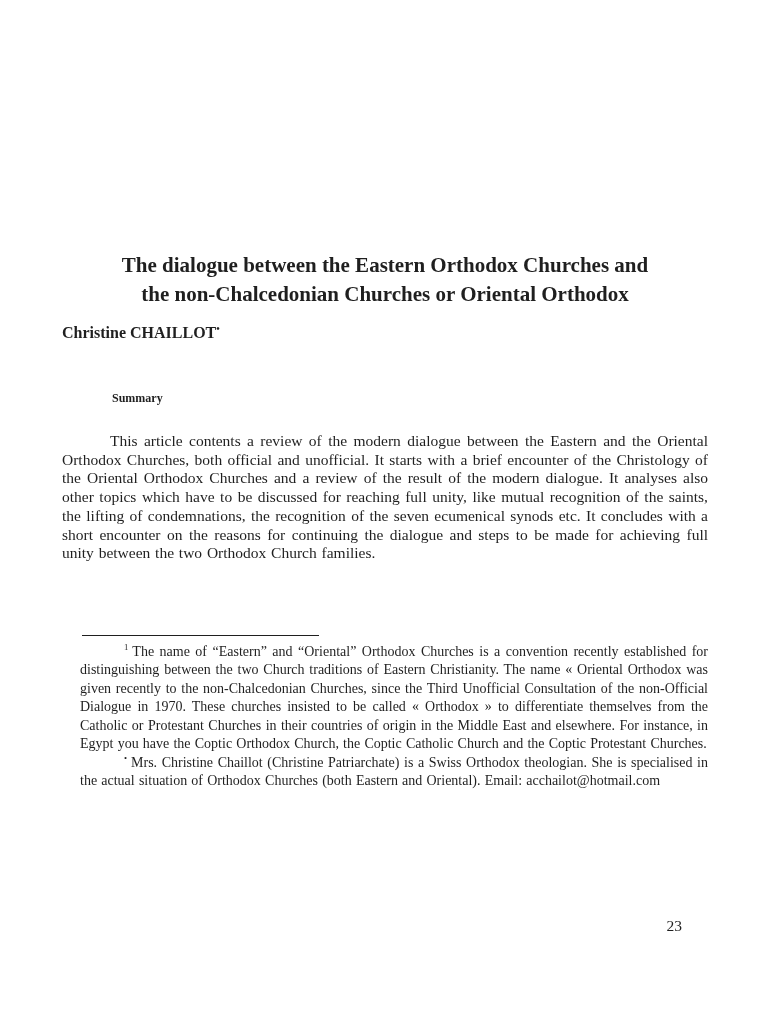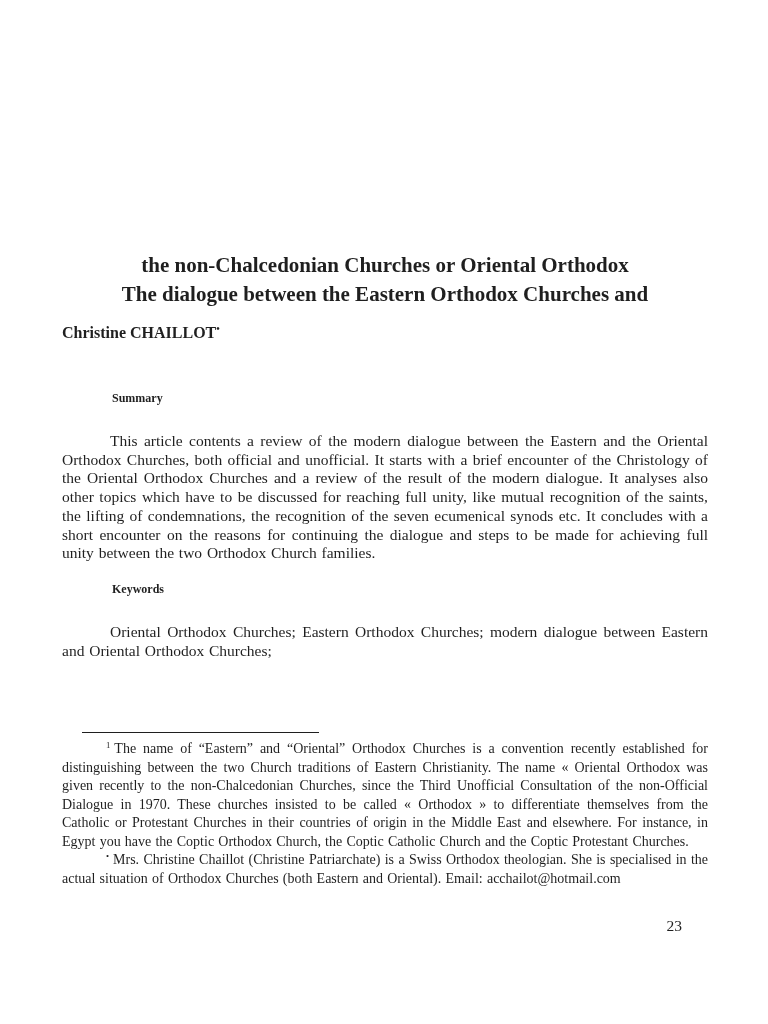--- a/index.html
+++ b/index.html
@@ -62,55 +62,52 @@
     margin-left: 20px;
     border: 0;
     border-top: 1.6px solid #1f1f1f;
   }
   .fn-par {
     font-size: 14px;
     line-height: 18.5px;
     text-align: justify;
     text-indent: 44px;
     word-spacing: 0.05em;
+    margin-left: 18px;
   }
   .fn-par.first { margin-top: 7px; }
   .fn-marker { margin-right: 4px; }
   .page-number {
     position: absolute;
     top: 916px;
     right: 86px;
     font-size: 15.5px;
     line-height: 19px;
   }
 </style>
 </head>
 <body>
 
 <div class="page">
   <div class="content">
 
     <h1 class="title">
+      <span class="title-line">The dialogue between the Eastern Orthodox Churches and</span>
       <span class="title-line">the non-Chalcedonian Churches or Oriental Orthodox</span>
-      <span class="title-line">The dialogue between the Eastern Orthodox Churches and</span>
     </h1>
 
     <div class="author">
       <span>Christine CHAILLOT</span><sup class="ref">•</sup>
     </div>
 
     <div>
       <div class="section-heading summary-heading">Summary</div>
       <p class="body-par">This article contents a review of the modern dialogue between the Eastern and the Oriental Orthodox Churches, both official and unofficial. It starts with a brief encounter of the Christology of the Oriental Orthodox Churches and a review of the result of the modern dialogue. It analyses also other topics which have to be discussed for reaching full unity, like mutual recognition of the saints, the lifting of condemnations, the recognition of the seven ecumenical synods etc. It concludes with a short encounter on the reasons for continuing the dialogue and steps to be made for achieving full unity between the two Orthodox Church families.</p>
     </div>
 
-    <div>
-      <div class="section-heading keywords-heading">Keywords</div>
-      <p class="body-par">Oriental Orthodox Churches; Eastern Orthodox Churches; modern dialogue between Eastern and Oriental Orthodox Churches;</p>
-    </div>
 
     <div class="footnote-block">
       <hr class="fn-rule">
       <p class="fn-par first"><sup class="ref fn-marker">1</sup><span>The name of “Eastern” and “Oriental” Orthodox Churches is a convention recently established for distinguishing between the two Church traditions of Eastern Christianity. The name « Oriental Orthodox was given recently to the non-Chalcedonian Churches, since the Third Unofficial Consultation of the non-Official Dialogue in 1970. These churches insisted to be called « Orthodox » to differentiate themselves from the Catholic or Protestant Churches in their countries of origin in the Middle East and elsewhere. For instance, in Egypt you have the Coptic Orthodox Church, the Coptic Catholic Church and the Coptic Protestant Churches.</span></p>
       <p class="fn-par"><sup class="ref fn-marker">•</sup><span>Mrs. Christine Chaillot (Christine Patriarchate) is a Swiss Orthodox theologian. She is specialised in the actual situation of Orthodox Churches (both Eastern and Oriental). Email: acchailot@hotmail.com</span></p>
     </div>
 
   </div>
 
   <div class="page-number">23</div>

